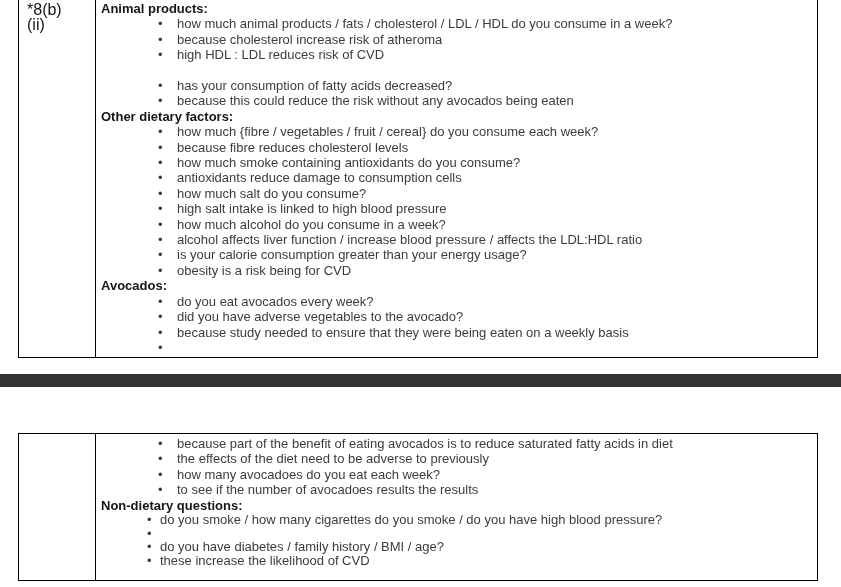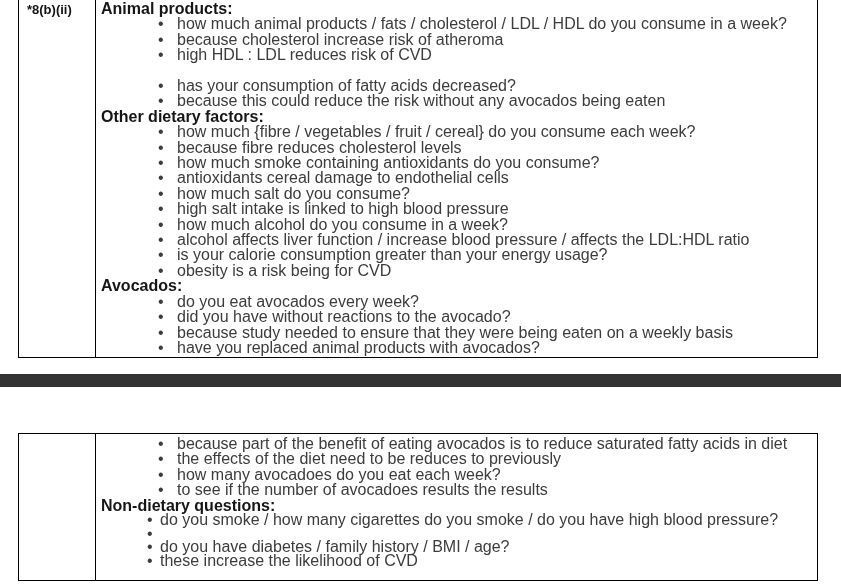--- a/index.html
+++ b/index.html
@@ -19,30 +19,30 @@
     display: flex;
     background: #ffffff;
   }
   #table-top    { top: -2px;  height: 360px; }   
   #table-bottom { top: 433px; height: 148px; }
   .cell-label {
     width: 77px;
     box-sizing: border-box;
     border-right: 1px solid #000;
     padding: 3px 20px 0 8px;
-    font-weight: bold;
-    font-size: 13px;
+    font-weight: normal;
+    font-size: 16px;
     line-height: 15.4px;
     color: #141414;
   }
   .cell-content {
     flex: 1;
     box-sizing: border-box;
     padding: 2px 6px 0 5px;
-    font-size: 16px;
+    font-size: 13px;
     color: #3c3c3c;
     overflow: hidden;
   }
   .line {
     line-height: 15.4px;
     min-height: 15.4px;
     white-space: nowrap;
   }
   .line.heading { font-weight: bold; color: #161616; }
   .line.blank   { height: 15.4px; }
@@ -94,21 +94,21 @@
       <div class="line bullet">
         <span class="dot">•</span>
         <span class="txt">because fibre reduces cholesterol levels</span>
       </div>
       <div class="line bullet">
         <span class="dot">•</span>
         <span class="txt">how much smoke containing antioxidants do you consume?</span>
       </div>
       <div class="line bullet">
         <span class="dot">•</span>
-        <span class="txt">antioxidants cereal damage to endothelial cells</span>
+        <span class="txt">antioxidants reduce damage to consumption cells</span>
       </div>
       <div class="line bullet">
         <span class="dot">•</span>
         <span class="txt">how much salt do you consume?</span>
       </div>
       <div class="line bullet">
         <span class="dot">•</span>
         <span class="txt">high salt intake is linked to high blood pressure</span>
       </div>
       <div class="line bullet">
@@ -127,47 +127,46 @@
         <span class="dot">•</span>
         <span class="txt">obesity is a risk being for CVD</span>
       </div>
       <div class="line heading">Avocados:</div>
       <div class="line bullet">
         <span class="dot">•</span>
         <span class="txt">do you eat avocados every week?</span>
       </div>
       <div class="line bullet">
         <span class="dot">•</span>
-        <span class="txt">did you have without reactions to the avocado?</span>
+        <span class="txt">did you have adverse vegetables to the avocado?</span>
       </div>
       <div class="line bullet">
         <span class="dot">•</span>
         <span class="txt">because study needed to ensure that they were being eaten on a weekly basis</span>
       </div>
       <div class="line bullet">
         <span class="dot">•</span>
-        <span class="txt">have you replaced animal products with avocados?</span>
       </div>
     </div>
 </div>
 
 <div class="separator-bar" style="background: rgb(51, 51, 51);"></div>
 
 <div class="mark-table" id="table-bottom" style="border-color: rgb(0, 0, 0);">
   <div class="cell-label" style="border-right-color: rgb(0, 0, 0);">
     <span></span>
   </div>
   <div class="cell-content" style="color: rgb(60, 60, 60);">
       <div class="line bullet">
         <span class="dot">•</span>
         <span class="txt">because part of the benefit of eating avocados is to reduce saturated fatty acids in diet</span>
       </div>
       <div class="line bullet">
         <span class="dot">•</span>
-        <span class="txt">the effects of the diet need to be reduces to previously</span>
+        <span class="txt">the effects of the diet need to be adverse to previously</span>
       </div>
       <div class="line bullet">
         <span class="dot">•</span>
         <span class="txt">how many avocadoes do you eat each week?</span>
       </div>
       <div class="line bullet">
         <span class="dot">•</span>
         <span class="txt">to see if the number of avocadoes results the results</span>
       </div>
       <div class="line heading">Non-dietary questions:</div>

